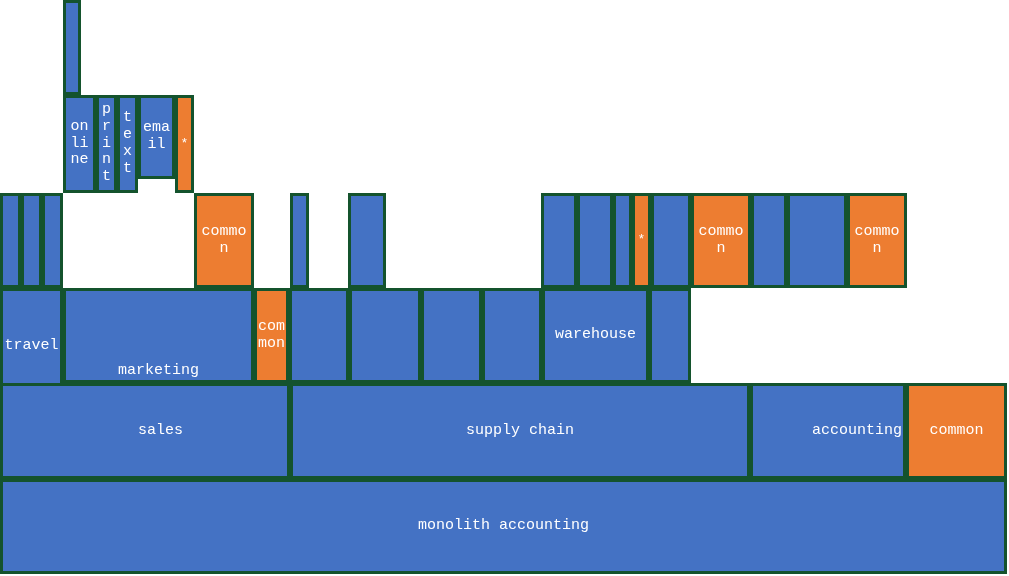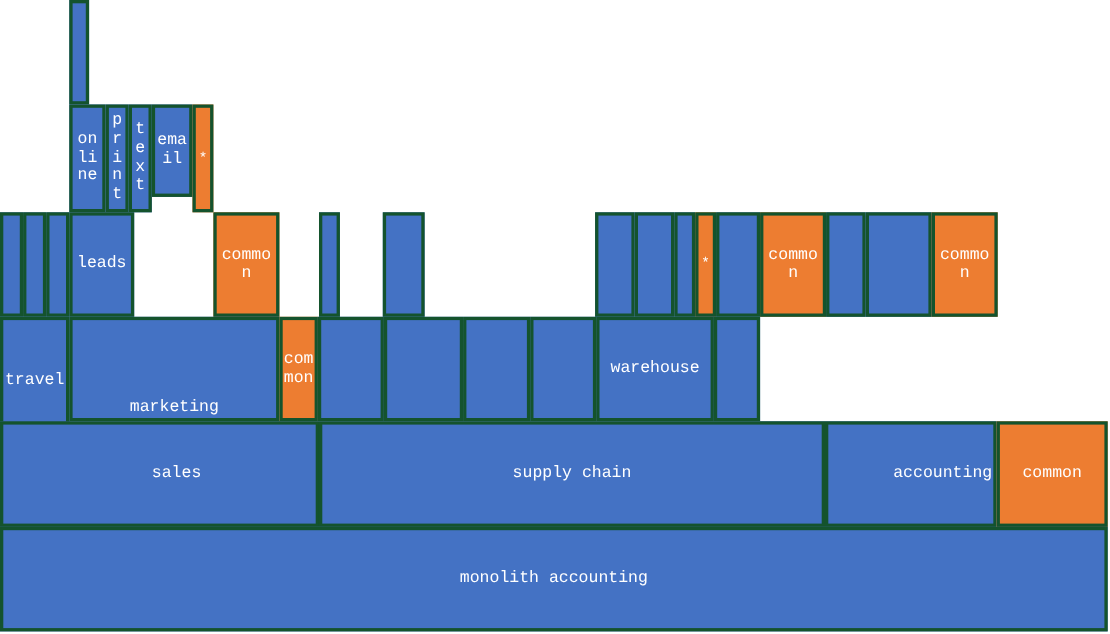--- a/index.html
+++ b/index.html
@@ -66,23 +66,20 @@
       <span class="lbl">*</span>
     </div>
     <div class="cell blue narrow" style="left: 0px; top: 193px; width: 21px; height: 95px;">
       <span class="lbl"></span>
     </div>
     <div class="cell blue narrow" style="left: 21px; top: 193px; width: 21px; height: 95px;">
       <span class="lbl"></span>
     </div>
     <div class="cell blue narrow" style="left: 42px; top: 193px; width: 21px; height: 95px;">
       <span class="lbl"></span>
-    </div>
-    <div class="cell blue" style="left: 63px; top: 193px; width: 59px; height: 95px;">
-      <span class="lbl">leads</span>
     </div>
     <div class="cell orange" style="left: 194px; top: 193px; width: 60px; height: 95px;">
       <span class="lbl">common</span>
     </div>
     <div class="cell blue narrow" style="left: 290px; top: 193px; width: 19px; height: 95px;">
       <span class="lbl"></span>
     </div>
     <div class="cell blue" style="left: 348px; top: 193px; width: 38px; height: 95px;">
       <span class="lbl"></span>
     </div>

